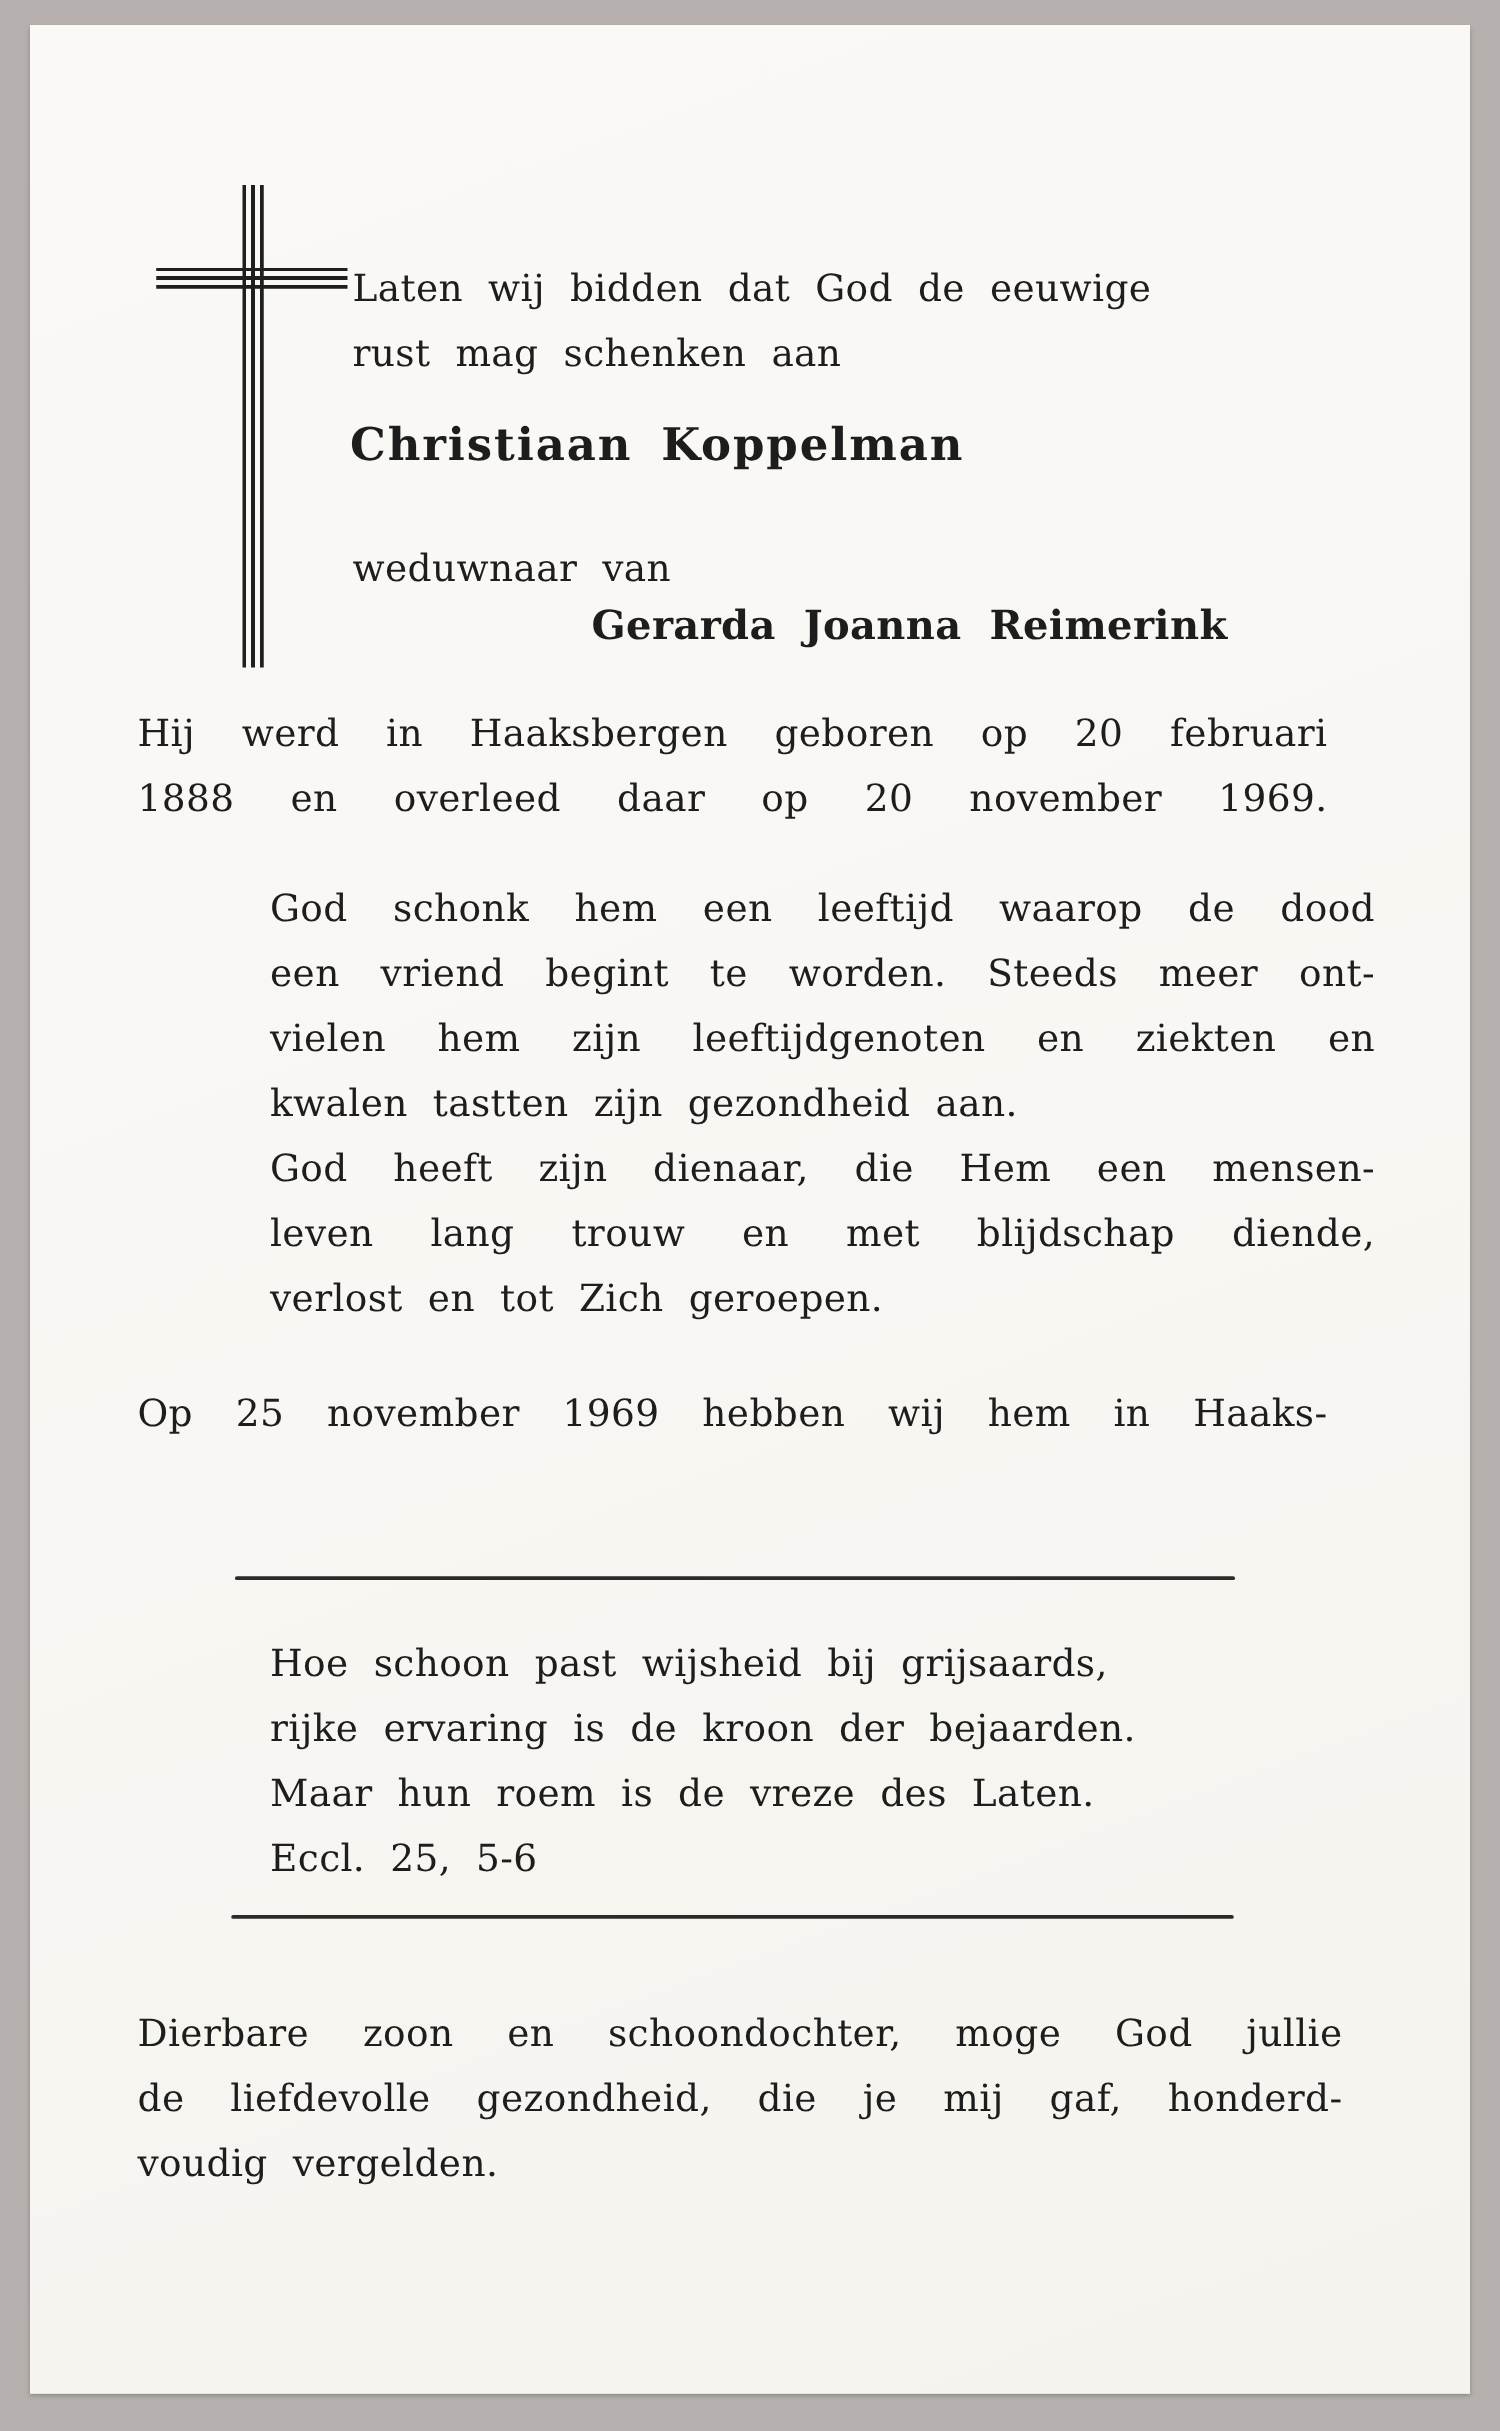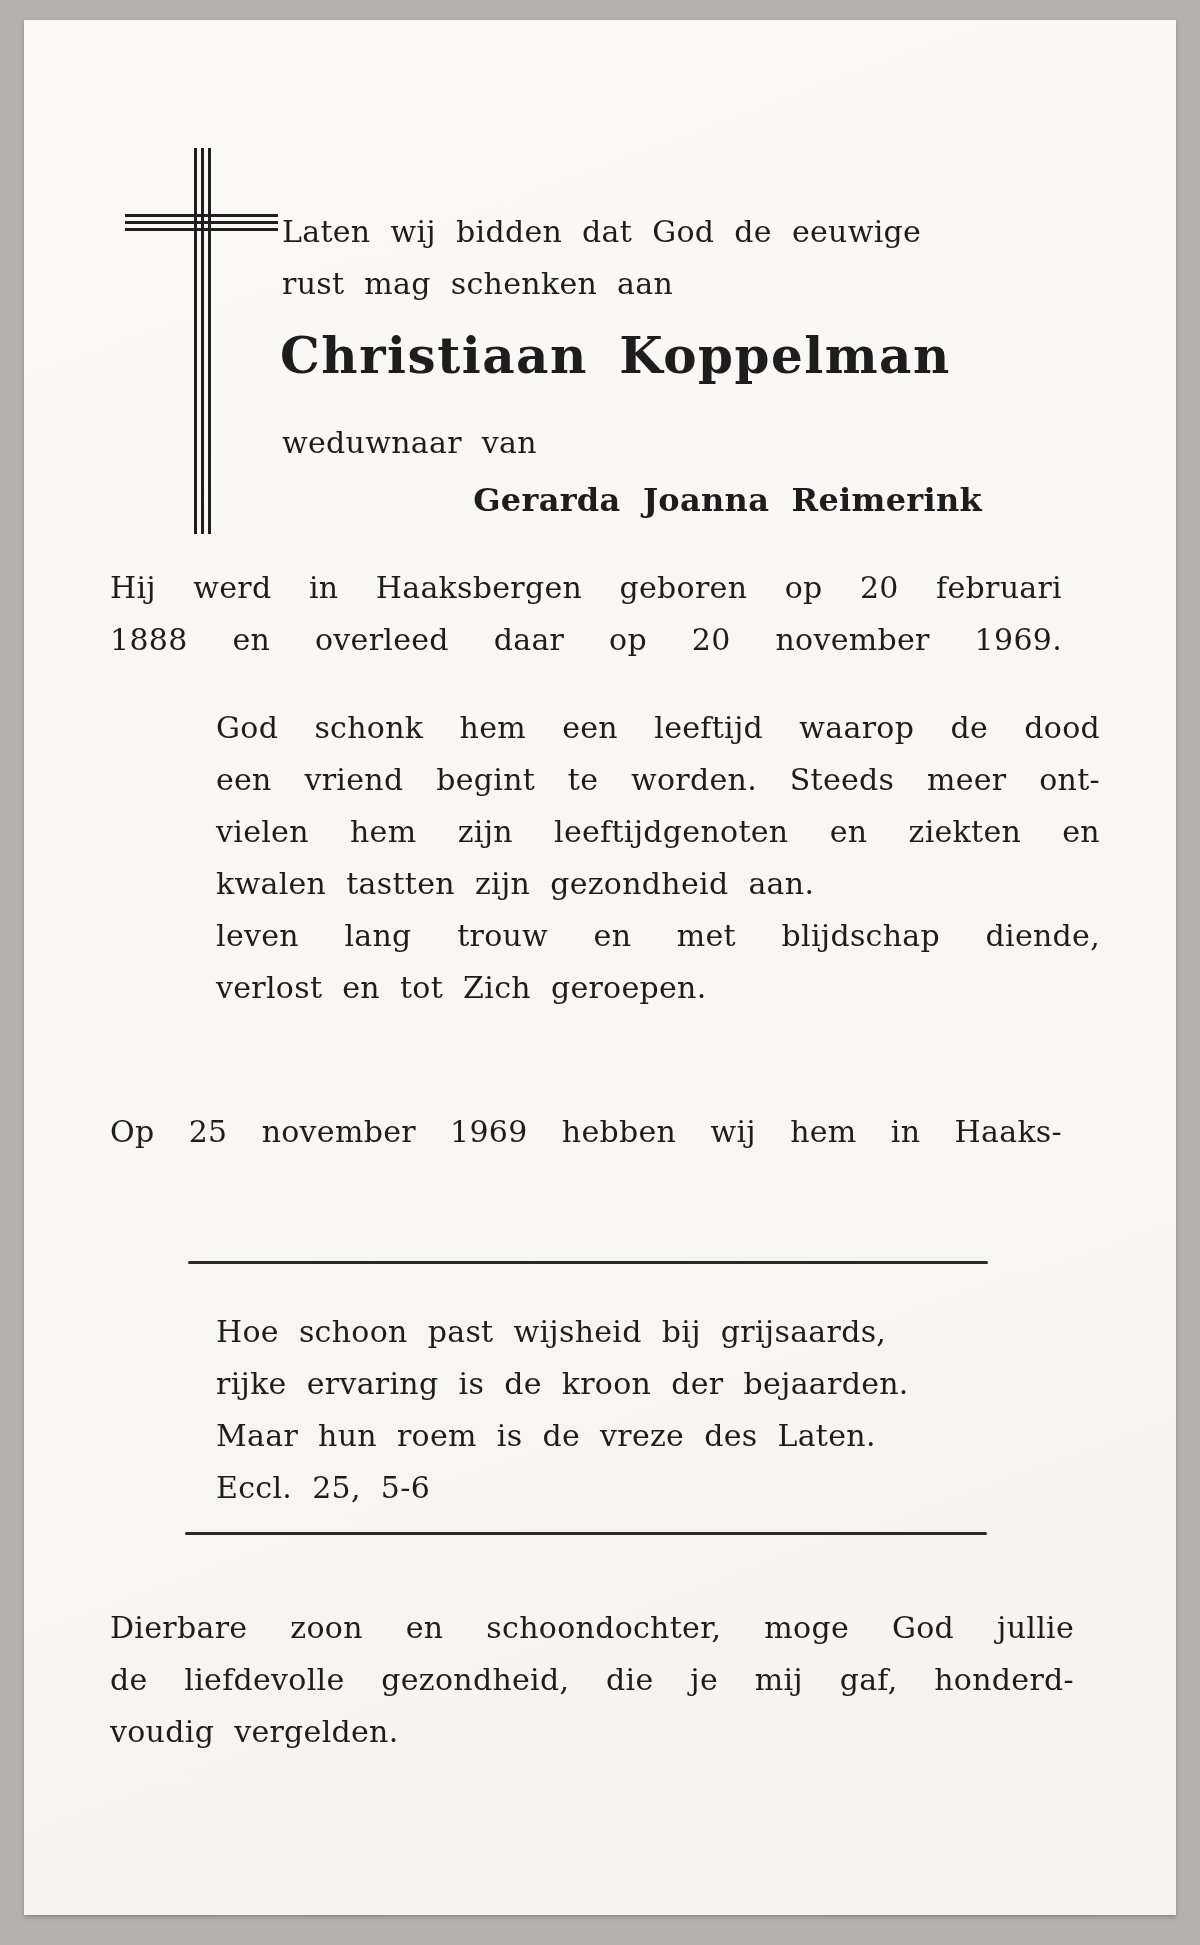--- a/index.html
+++ b/index.html
@@ -53,25 +53,25 @@
     text-align: justify;
     text-align-last: justify;
   }
   .left {
     text-align: left;
     white-space: nowrap;
   }
   .intro    { left: 258px; top: 186px;  width: 640px; }
   .name     {
     left: 256px; top: 306px; width: 760px;
-    font-size: 50px; font-weight: bold; letter-spacing: 1.5px;
+    font-size: 36px; font-weight: bold; letter-spacing: 1.5px;
     line-height: 60px; word-spacing: 0.25em; margin: 0;
     white-space: nowrap;
   }
-  .relation { left: 258px; top: 397px;  width: 560px; }
+  .relation { left: 258px; top: 410px;  width: 560px; }
   .spouse   { left: 258px; top: 454px;  width: 700px; font-weight: bold; font-size: 32px; text-align: right; }
   .life     { left: 86px;  top: 542px;  width: 952px; }
   .reflect  { left: 152px; top: 682px;  width: 884px; margin-left: 40px; }
   .burial   { left: 86px;  top: 1086px; width: 952px; }
   .quote    { left: 192px; top: 1286px; width: 810px; }
   .farewell { left: 86px;  top: 1582px; width: 964px; }
   .rule {
     position: absolute;
     height: 3px;
     background: #2a2a2a;
@@ -102,20 +102,21 @@
   <div class="block life">
     <div class="ln just">Hij werd in Haaksbergen geboren op 20 februari</div>
     <div class="ln just">1888 en overleed daar op 20 november 1969.</div>
   </div>
 
   <div class="block reflect">
     <div class="ln just">God schonk hem een leeftijd waarop de dood</div>
     <div class="ln just">een vriend begint te worden. Steeds meer ont-</div>
     <div class="ln just">vielen hem zijn leeftijdgenoten en ziekten en</div>
     <div class="ln left">kwalen tastten zijn gezondheid aan.</div>
+    <div class="ln just">God heeft zijn dienaar, die Hem een mensen-</div>
     <div class="ln just">leven lang trouw en met blijdschap diende,</div>
     <div class="ln left">verlost en tot Zich geroepen.</div>
   </div>
 
   <div class="block burial">
     <div class="ln just">Op 25 november 1969 hebben wij hem in Haaks-</div>
   </div>
 
   <div class="rule rule-top"></div>
 

